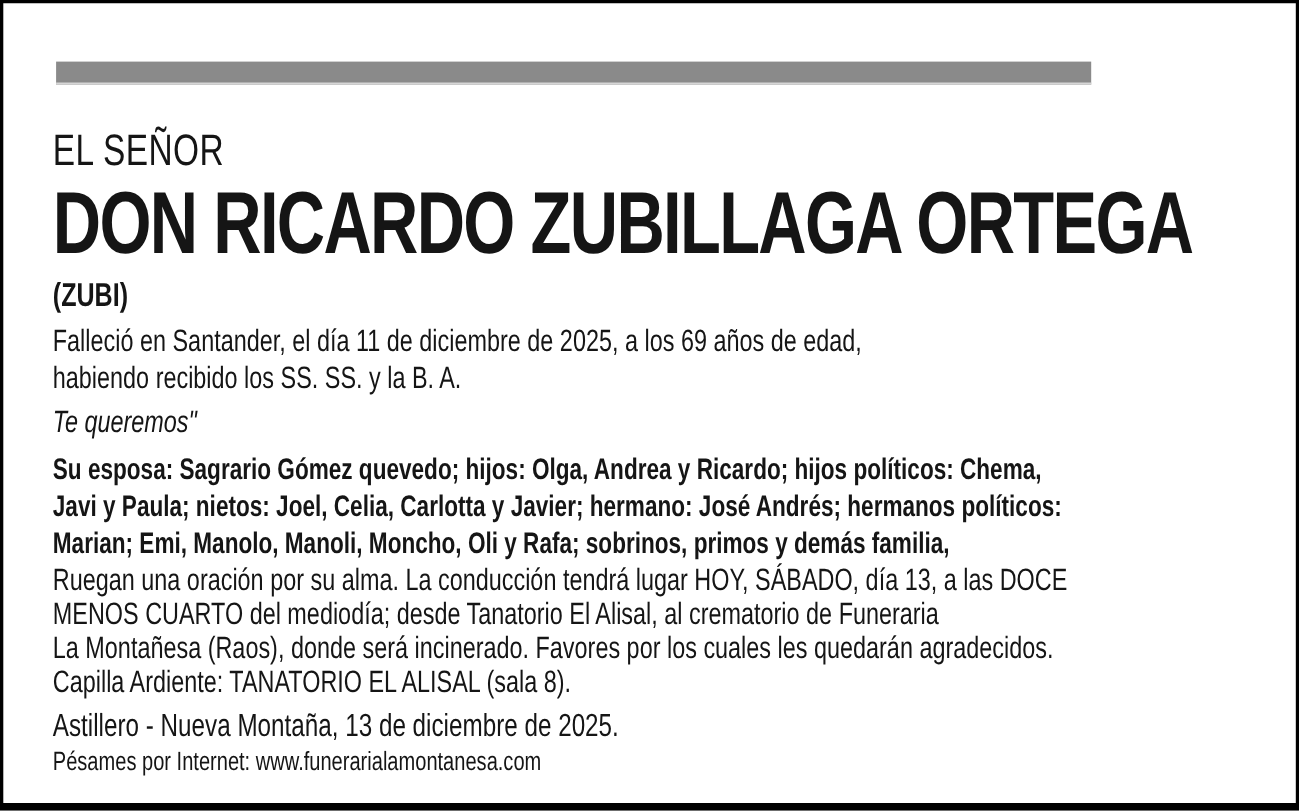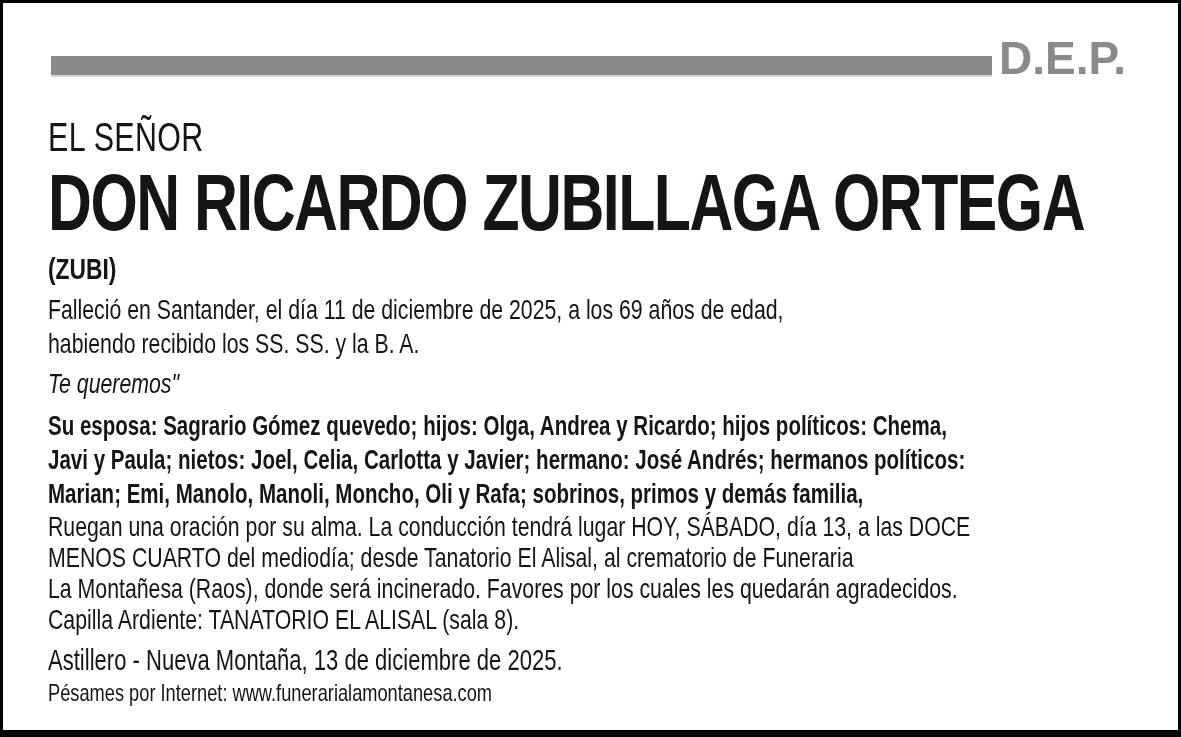--- a/index.html
+++ b/index.html
@@ -65,21 +65,20 @@
   .place-date   { top: 640px; font-size: 29px; line-height: 34px; font-weight: 400; }
   .condolences  { top: 676px; font-size: 24px; line-height: 28px; font-weight: 400; }
 </style>
 </head>
 <body>
 
 <div class="canvas">
 
   <div class="header-rule"></div>
 
-  <div class="dep">D.E.P.</div>
 
   <div class="content">
 
     <div class="salutation">EL SEÑOR</div>
 
     <div class="deceased">DON RICARDO ZUBILLAGA ORTEGA</div>
 
     <div class="nickname">(ZUBI)</div>
 
     <div class="death-block">

